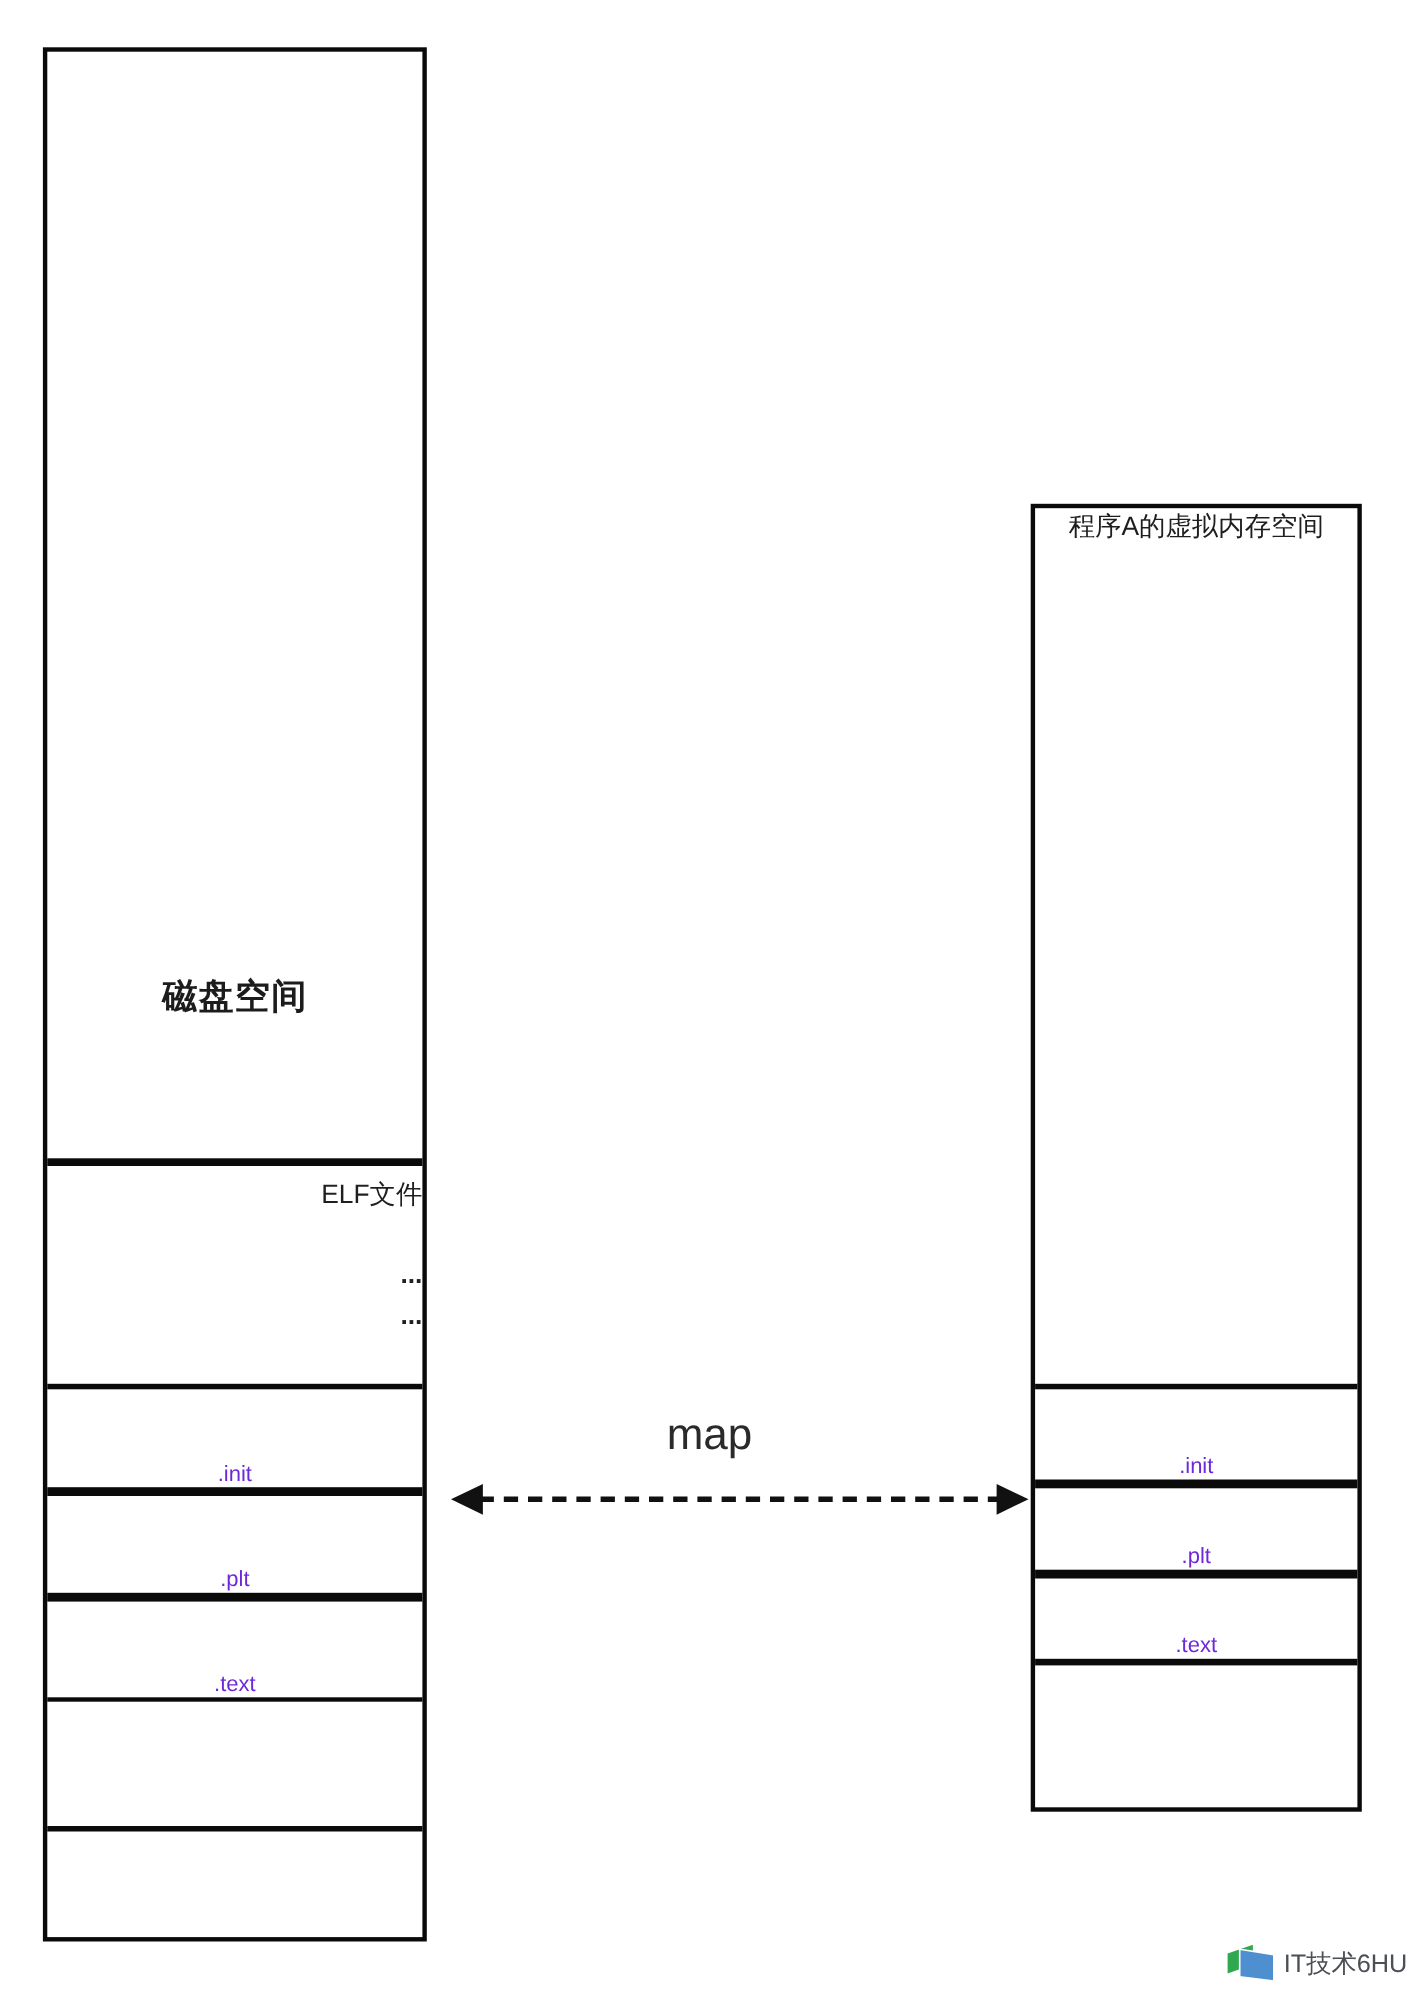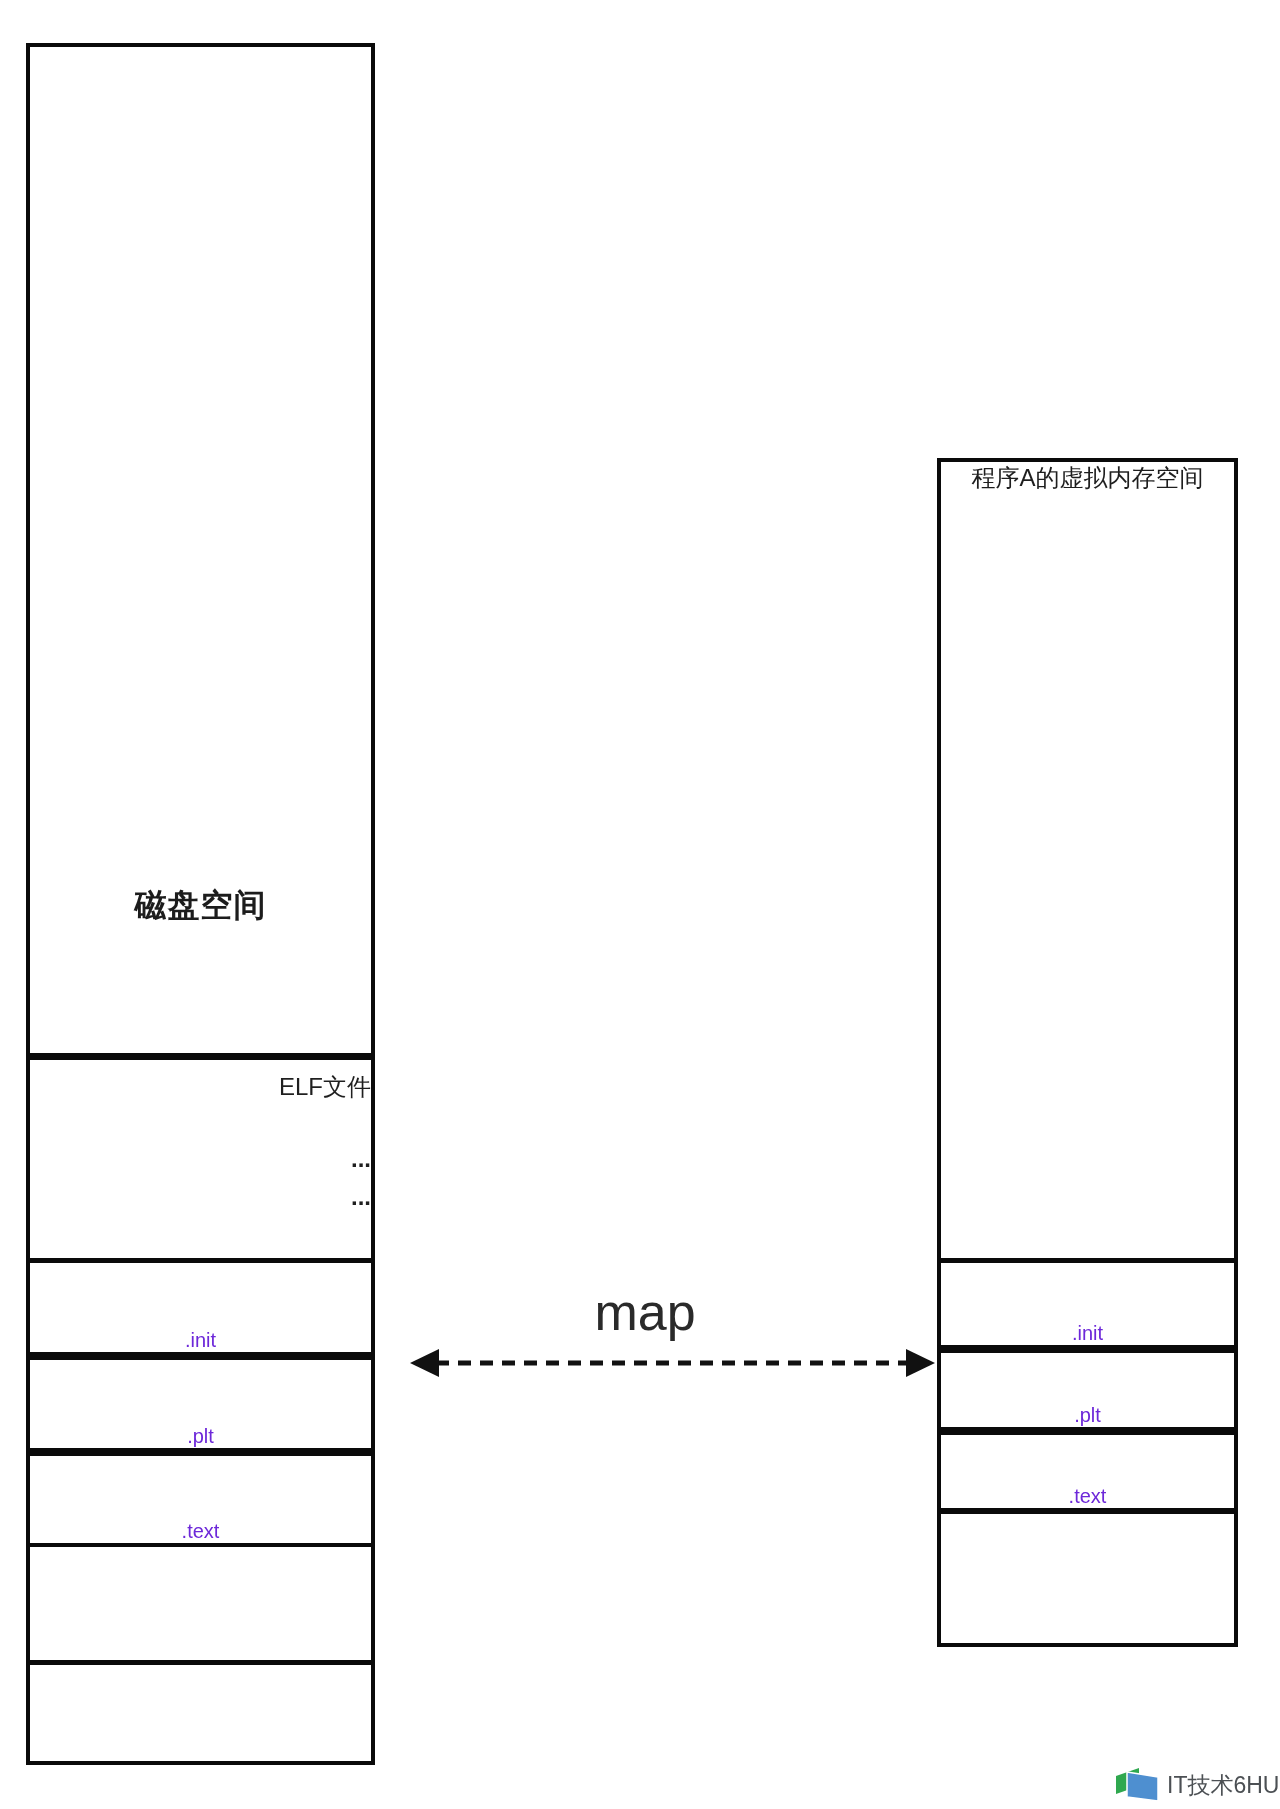--- a/index.html
+++ b/index.html
@@ -15,21 +15,21 @@
     background: #ffffff;
     overflow: hidden;
   }
   .box {
     position: absolute;
     border: 4px solid #0a0a0a;
     background: #ffffff;
     display: flex;
     flex-direction: column;
   }
-  .left-box  { left: 26px;  top: 43px;  width: 341px; height: 1714px; }
+  .left-box  { left: 39px;  top: 43px;  width: 341px; height: 1714px; }
   .right-box { left: 937px; top: 458px; width: 293px; height: 1181px; }
   .sec {
     box-sizing: border-box;
     display: flex;
     align-items: flex-end;
     justify-content: center;
     flex: none;
   }
   
   .l-s1 { height: 1006px; align-items: flex-end; padding-bottom: 125px; }
@@ -74,21 +74,21 @@
   }
   .elf-dots.first  { margin-top: 48px; }
   .elf-dots.second { margin-top: 20px; }
 
   .map-label {
     position: absolute;
     left: 545px;
     top: 1282px;
     width: 200px;
     text-align: center;
-    font-size: 52px;
+    font-size: 40px;
     color: #2a2a2a;
   }
   .arrow-svg {
     position: absolute;
     left: 400px;
     top: 1330px;
   }
 
   .watermark {
     position: absolute;

